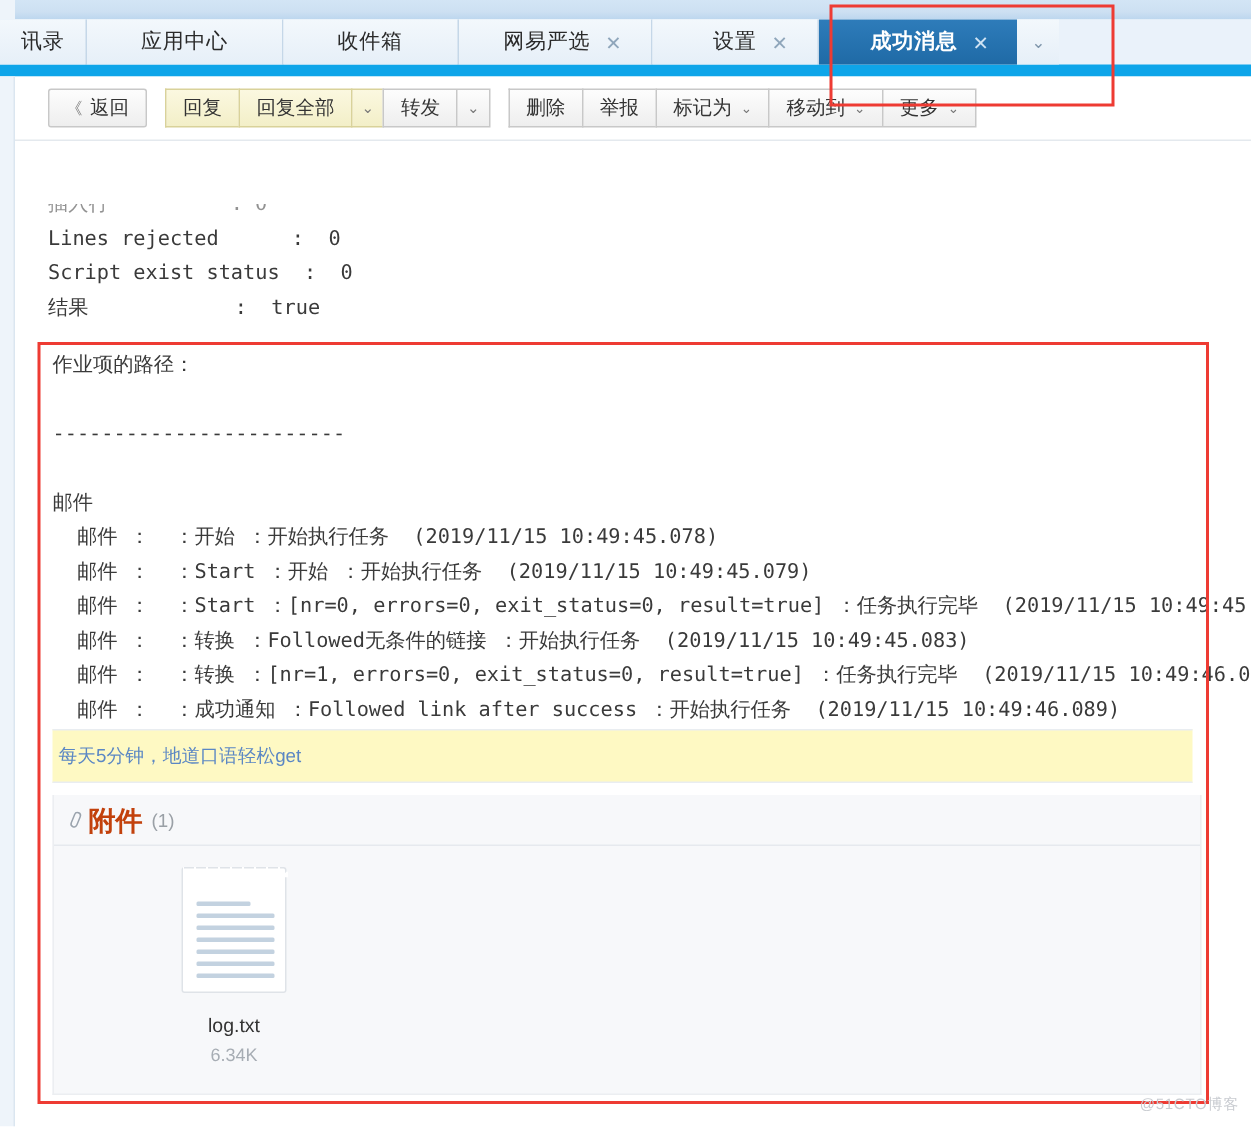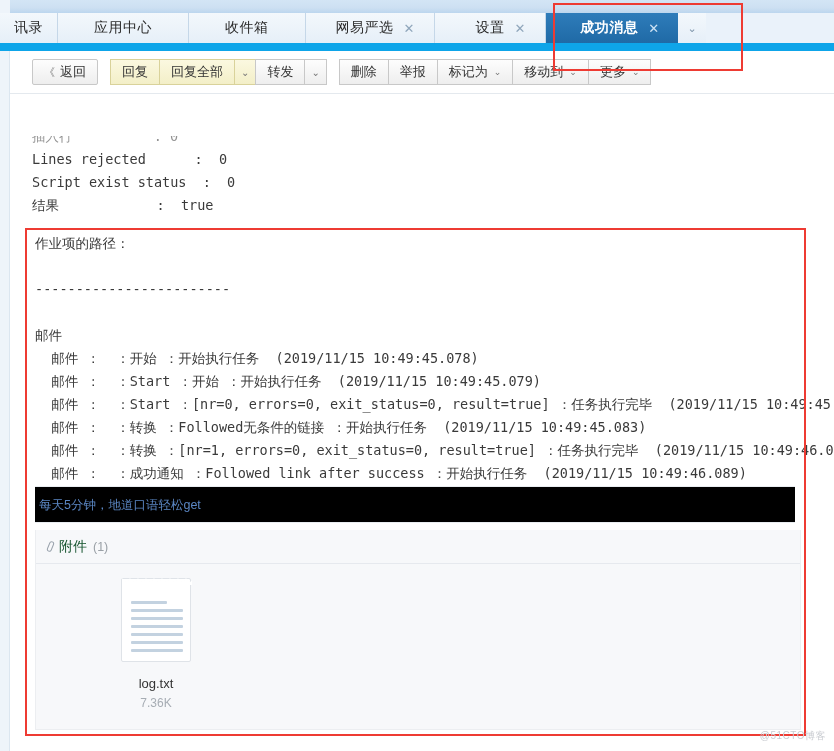--- a/index.html
+++ b/index.html
@@ -146,21 +146,21 @@
     width: 830px;
   }
   .joblog .pre-log { white-space: pre; }
 
   .promo-link-wrap {
     position: absolute; left: 8px; top: 256px;
     width: 760px;
     border-top: 1px solid #e9edf1;
     border-bottom: 1px solid #e9edf1;
     padding: 8px 0 8px 4px;
-    background: #000000;
+    background: #fef9c3;
   }
   .promo-link {
     font-size: 12.5px;
     color: #5b87c4;
     text-decoration: none;
   }
 
   .attach-panel {
     position: absolute; left: 8px; top: 300px;
     width: 766px; height: 200px;
@@ -174,21 +174,21 @@
     padding-left: 12px;
     border-bottom: 1px solid #e6e9ee;
   }
   .paperclip {
     display: inline-block;
     width: 5px; height: 11px;
     border: 1.5px solid #9aa3ad;
     border-radius: 4px;
     transform: rotate(22deg);
   }
-  .attach-title { font-size: 14px; font-weight: normal; color: #14532d; }
+  .attach-title { font-size: 18px; font-weight: bold; color: #c2410c; }
   .attach-count { font-size: 12.5px; color: #9aa0a6; }
 
   .attach-item {
     position: absolute; left: 50px; top: 48px;
     width: 140px;
     text-align: center;
   }
   .file-icon {
     position: relative;
     width: 70px; height: 84px;
@@ -376,21 +376,21 @@
                 <i class="short"></i>
                   <i></i>
                   <i></i>
                   <i></i>
                   <i></i>
                   <i></i>
                   <i></i>
               </div>
             </div>
             <div class="file-name">log.txt</div>
-            <div class="file-size">7.36K</div>
+            <div class="file-size">6.34K</div>
           </div>
         </div>
 
       </div>
 
       <div class="redbox"></div>
     </div>
 
   </div>
 

